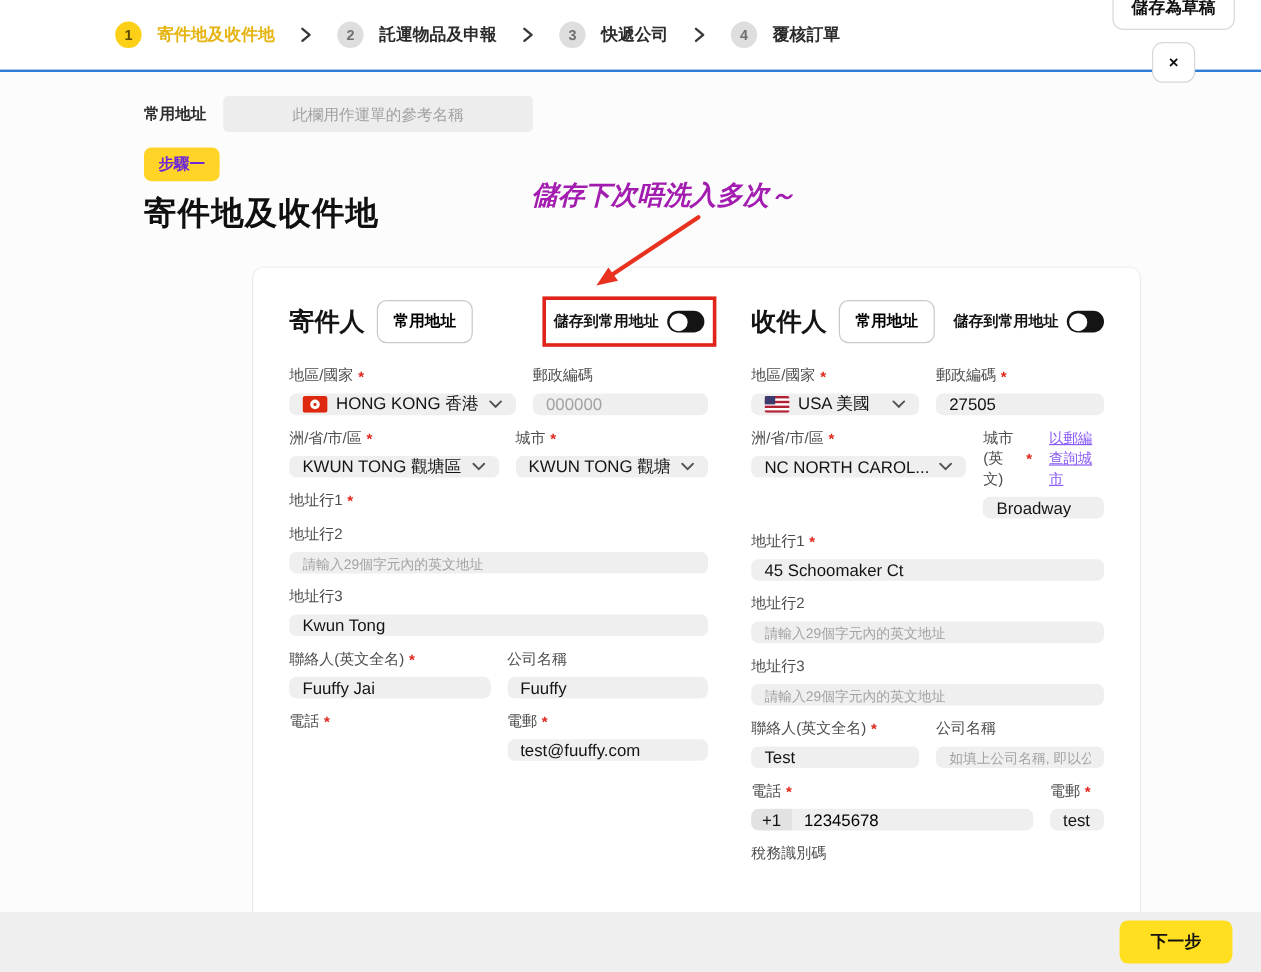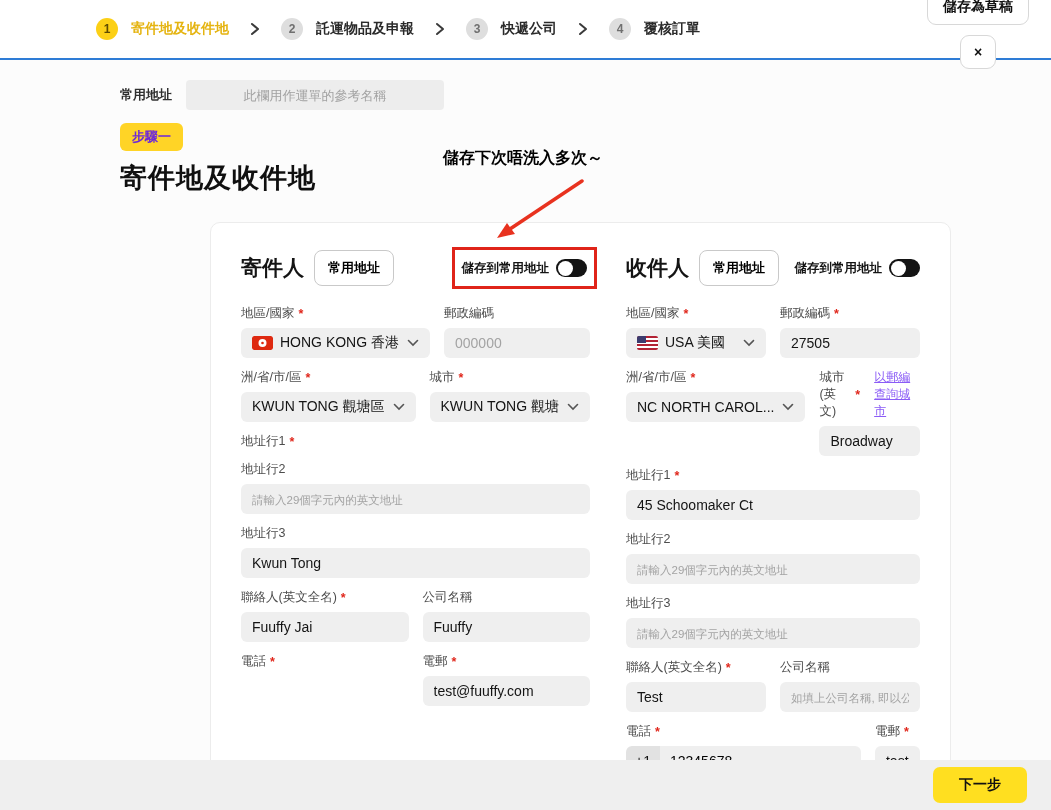--- a/index.html
+++ b/index.html
@@ -42,22 +42,22 @@
     padding:0 12px; font-size:13px; color:#333; font-family:inherit;text-align:center;
   }
   .remark-input::placeholder { color:#a2a2a2; }
   .step-badge {
     display:inline-block; margin-top:13px; background:#ffd426; color:#6d28d9;
     font-size:13px; font-weight:700; padding:5px 12px; border-radius:6px;
   }
   .page-title { font-size:27px; font-weight:800; margin:9px 0 0; color:#101010; letter-spacing:1px; }
 
   .annotation {
-    position:absolute; left:443px; top:148px; color:#000000;
-    font-size:16px; font-weight:800; white-space:nowrap;
+    position:absolute; left:443px; top:148px; color:#a21caf;
+    font-size:22px; font-weight:800; white-space:nowrap;font-style:italic;
   }
   .arrow-svg { position:absolute; left:482px; top:178px; }
 
   
   .card {
     position:relative; margin:26px 0 0 90px; width:741px; min-height:560px;
     background:#fff; border:1px solid #ececec; border-radius:10px;
     padding:22px 30px 30px;
   }
   .columns { display:grid; grid-template-columns:1fr 1fr; column-gap:36px; }
@@ -72,21 +72,21 @@
   .save-group.highlighted { border:3px solid #e02419; padding:9px 7px; margin-right:-7px; }
   .toggle { width:31px; height:18px; border-radius:9px; background:#141414; position:relative; cursor:pointer; flex:0 0 auto; }
   .toggle::after { content:""; position:absolute; left:1.5px; top:1.5px; width:15px; height:15px; border-radius:50%; background:#fff; }
 
   .field { margin-bottom:11px; }
   .row2 { display:grid; grid-template-columns:1fr 1fr; column-gap:14px; }
   .flabel { font-size:12.5px; color:#4d4d4d; margin-bottom:6px; display:flex; align-items:center; gap:4px; }
   .req { color:#e0271c; font-weight:700; }
   .lookup-link { margin-left:10px; font-size:12px; color:#8b5cf6; font-weight:400; text-decoration:underline; cursor:pointer; }
   .control {
-    height:30px; background:#efefef; border-radius:6px; display:flex; align-items:center;
+    height:18px; background:#efefef; border-radius:6px; display:flex; align-items:center;
     padding:0 11px; font-size:14px; color:#141414; width:100%;
   }
   .select { justify-content:space-between; cursor:pointer; gap:8px; }
   .select-value { display:flex; align-items:center; gap:7px; overflow:hidden; white-space:nowrap; }
   input.control { border:none; font-family:inherit; }
   input.control::placeholder { color:#a3a3a3; }
   input.ph-small::placeholder { font-size:11.5px; }
   .phone-control { padding:0; overflow:hidden; }
   .phone-prefix {
     background:#e2e2e2; height:100%; display:flex; align-items:center; padding:0 9px;

